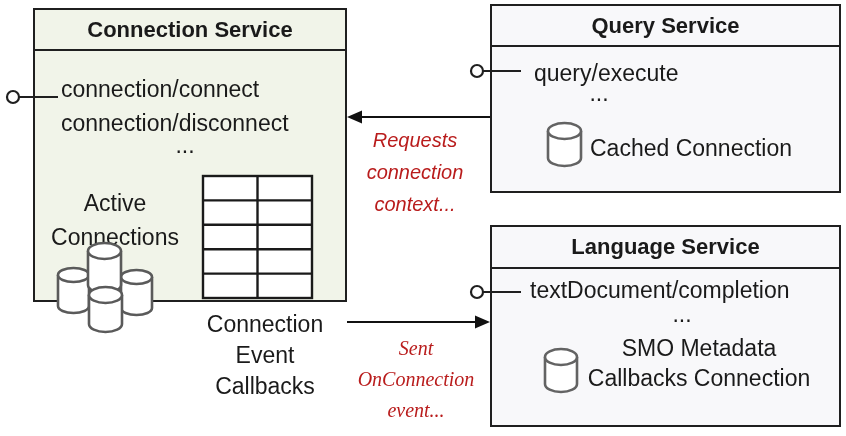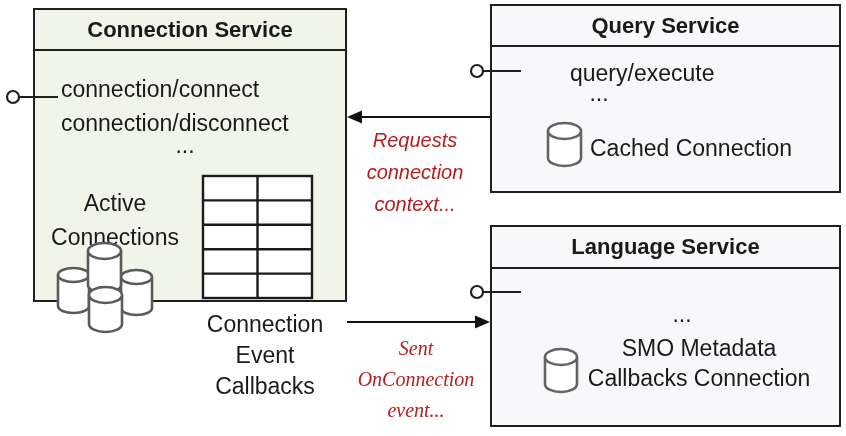--- a/index.html
+++ b/index.html
@@ -17,21 +17,21 @@
   .hdr-lang{height:40px;}
   .txt{position:absolute;font-size:23px;line-height:34px;white-space:nowrap;}
   .pre{white-space:pre-line;}
   
   .conn-m1{left:26px;top:62px;}
   .conn-m2{left:26px;top:96px;}
   .conn-ell{left:100px;top:118px;width:100px;text-align:center;}
   .conn-active{left:10px;top:176px;width:140px;line-height:34px;text-align:center;}
   .conn-callbacks{left:125px;top:299px;width:210px;line-height:31px;text-align:center;}
   
-  .query-m1{left:42px;top:50px;margin-left:36px;}
+  .query-m1{left:42px;top:50px;}
   .query-ell{left:82px;top:70px;width:50px;text-align:center;}
   .query-cached{left:98px;top:125px;}
   
   .lang-m1{left:38px;top:46px;}
   .lang-ell{left:166px;top:70px;width:48px;text-align:center;}
   .lang-smo{left:92px;top:106px;width:230px;line-height:30px;text-align:center;}
   
   .edge-label{position:absolute;font-style:italic;font-size:20px;line-height:32px;
               text-align:center;white-space:pre-line;color:#b91c1c;}
   .lbl-requests{left:352px;top:124px;width:126px;}
@@ -63,20 +63,21 @@
     </div>
     <div class="txt query-m1">query/execute</div>
     <div class="txt query-ell">...</div>
     <div class="txt query-cached">Cached Connection</div>
   </div>
 
   <div class="box box-lang">
     <div class="box-header hdr-lang">
       <span>Language Service</span>
     </div>
+    <div class="txt lang-m1">textDocument/completion</div>
     <div class="txt lang-ell">...</div>
     <div class="txt pre lang-smo">SMO Metadata
 Callbacks Connection</div>
   </div>
 
   <div class="edge-label lbl-requests">Requests
 connection
 context...</div>
   <div class="edge-label lbl-sent">Sent
 OnConnection

